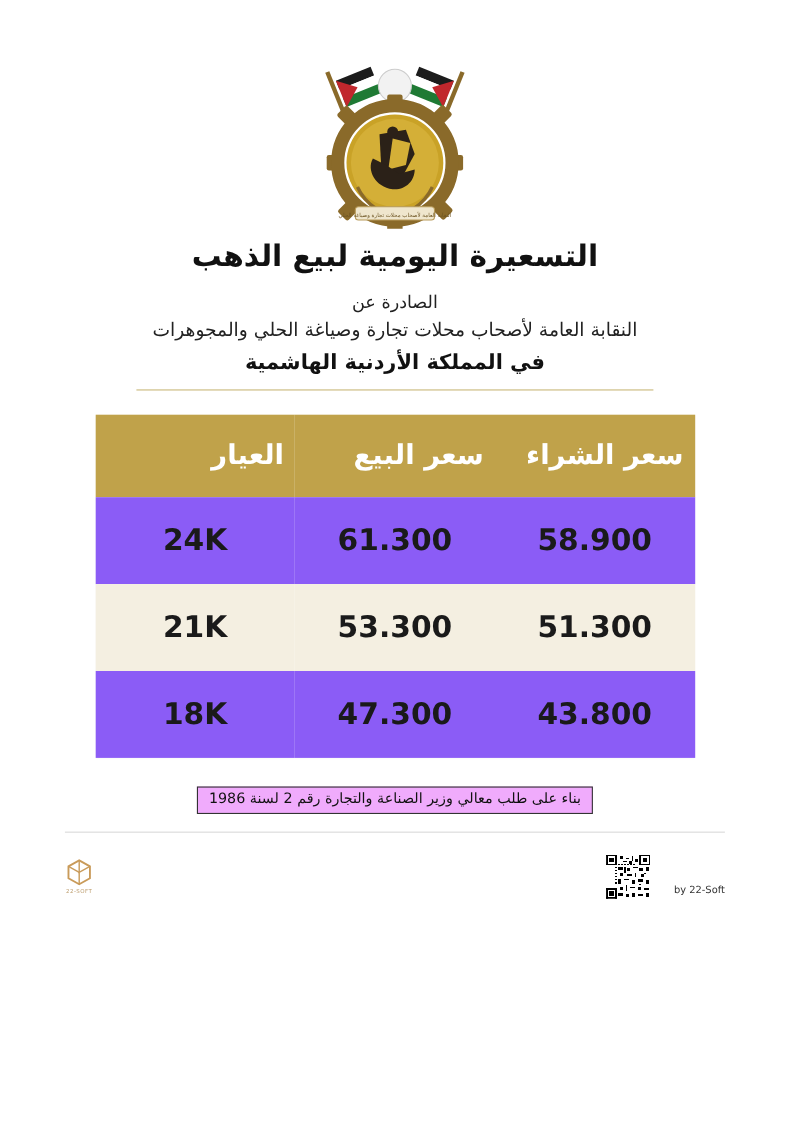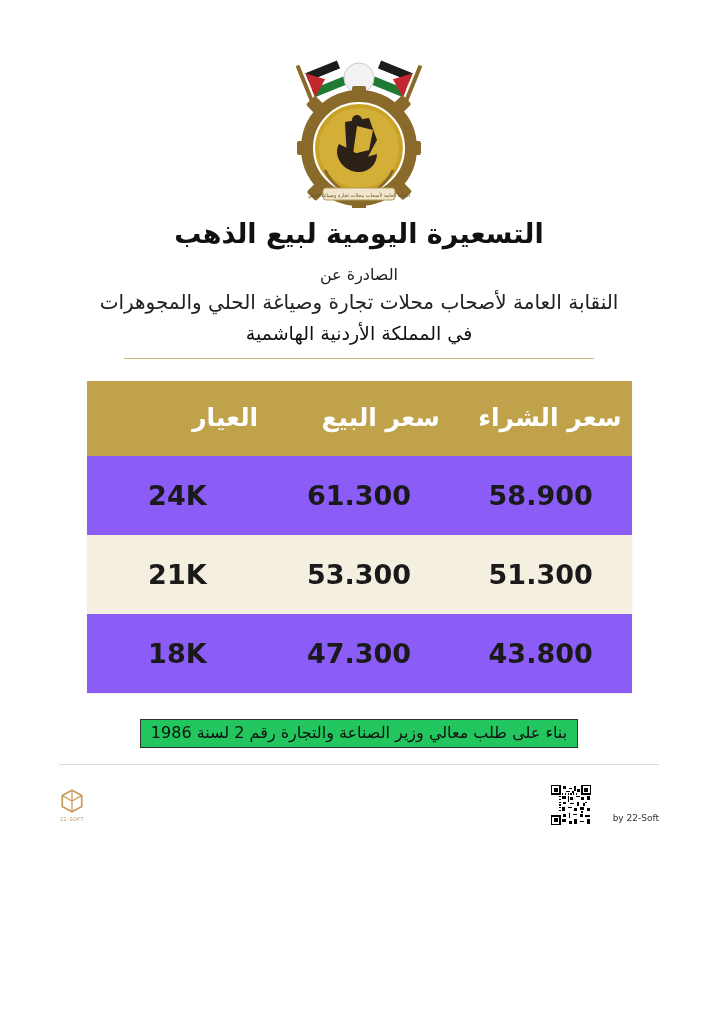--- a/index.html
+++ b/index.html
@@ -40,32 +40,32 @@
     letter-spacing: 0px;
   }
   .sub1 {
     margin-top: 16px;
     font-size: 16px;
     color: #222222;
     direction: rtl;
   }
   .sub2 {
     margin-top: 6px;
-    font-size: 20px;
+    font-size: 17px;
     color: #222222;
     text-align: right;
     direction: rtl;
   }
   .sub3 {
     margin-top: 8px;
     font-size: 19px;
     color: #111111;
     text-align: center;
     direction: rtl;
-    font-weight: 400;
+    font-weight: 700;
   }
   .divider {
     margin-top: 14px;
     width: 470px;
     height: 1px;
     background: #c9b87a;
   }
 
   
   .date-line {
@@ -108,24 +108,24 @@
   }
   table.price-table tbody tr.alt td {
     background: #f4efe1;
   }
 
   
   .footnote {
     margin-top: 26px;
     border: 1px solid #333333;
     padding: 3px 10px 5px 10px;
-    font-size: 16px;
+    font-size: 13px;
     color: #111111;
     direction: rtl;
-    background: #22c55e;
+    background: #f0abfc;
   }
 
   
   .bottom-rule {
     margin-top: 16px;
     width: 600px;
     height: 1px;
     background: #d9d9d9;
   }
   .bottom-bar {

